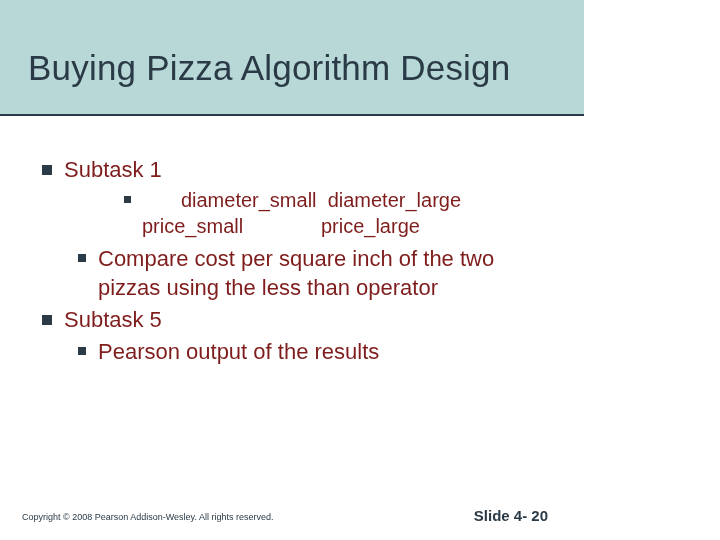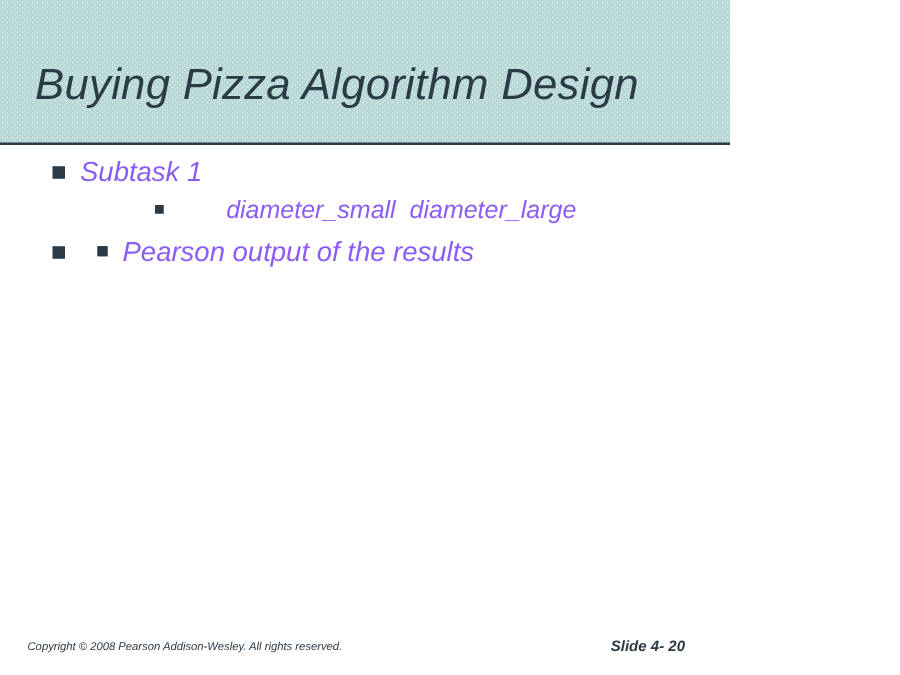--- a/index.html
+++ b/index.html
@@ -9,21 +9,20 @@
     height: 540px;
     background: #ffffff;
     font-family: Arial, Helvetica, sans-serif;
     overflow: hidden;
   }
   .slide {
     position: relative;
     width: 584px;
     height: 540px;
     box-sizing: border-box;
-    font-style: italic;
   }
   .header-band {
     position: absolute;
     top: 0;
     left: 0;
     right: 0;
     height: 116px;
     background-color: #b7d8d7;
     background-image:
       radial-gradient(circle, rgba(255,255,255,0.9) 0.6px, transparent 0.6px),
@@ -42,24 +41,24 @@
     position: absolute;
     top: 48px;
     left: 28px;
     font-size: 35px;
     color: #2a3a46;
     font-weight: 400;
     letter-spacing: 0.2px;
   }
   .body {
     position: absolute;
-    top: 124px;
+    top: 156px;
     left: 34px;
     right: 34px;
-    color: #8b5cf6;
+    color: #7f1d1d;
     font-size: 22px;
     line-height: 1.28;
   }
   .lvl1 {
     position: relative;
     padding-left: 30px;
     margin-bottom: 4px;
   }
   .lvl2 {
     position: relative;
@@ -97,21 +96,21 @@
     position: absolute;
     left: 22px;
     bottom: 0;
     font-size: 9px;
     color: #2a3a46;
   }
   .slidenum {
     position: absolute;
     right: 36px;
     bottom: -2px;
-    font-size: 12px;
+    font-size: 15px;
     color: #2a3a46;
     font-weight: bold;
   }
 </style>
 </head>
 <body>
 
 <div class="slide">
 
   <div class="header-band"></div>
@@ -119,28 +118,31 @@
 
   <div class="body">
 
     <div class="lvl1">
       <span class="bul"></span>
       <span>Subtask 1</span>
     </div>
     <div class="lvl3">
       <span class="bul"></span>
       <span class="varcols">       <span>diameter_small  diameter_large</span></span><br>
+      <span class="varcols" style="padding-left:0;">price_small              price_large</span>
     </div>
 
     <div class="lvl2">
       <span class="bul"></span>
+      <span>Compare cost per square inch of the two pizzas using the less than operator</span>
     </div>
 
     <div class="lvl1">
       <span class="bul"></span>
+      <span>Subtask 5</span>
     </div>
     <div class="lvl2">
       <span class="bul"></span>
       <span>Pearson output of the results</span>
     </div>
 
   </div>
 
   <div class="footer">
     <div class="copyright">Copyright © 2008 Pearson Addison-Wesley.  All rights reserved.</div>

